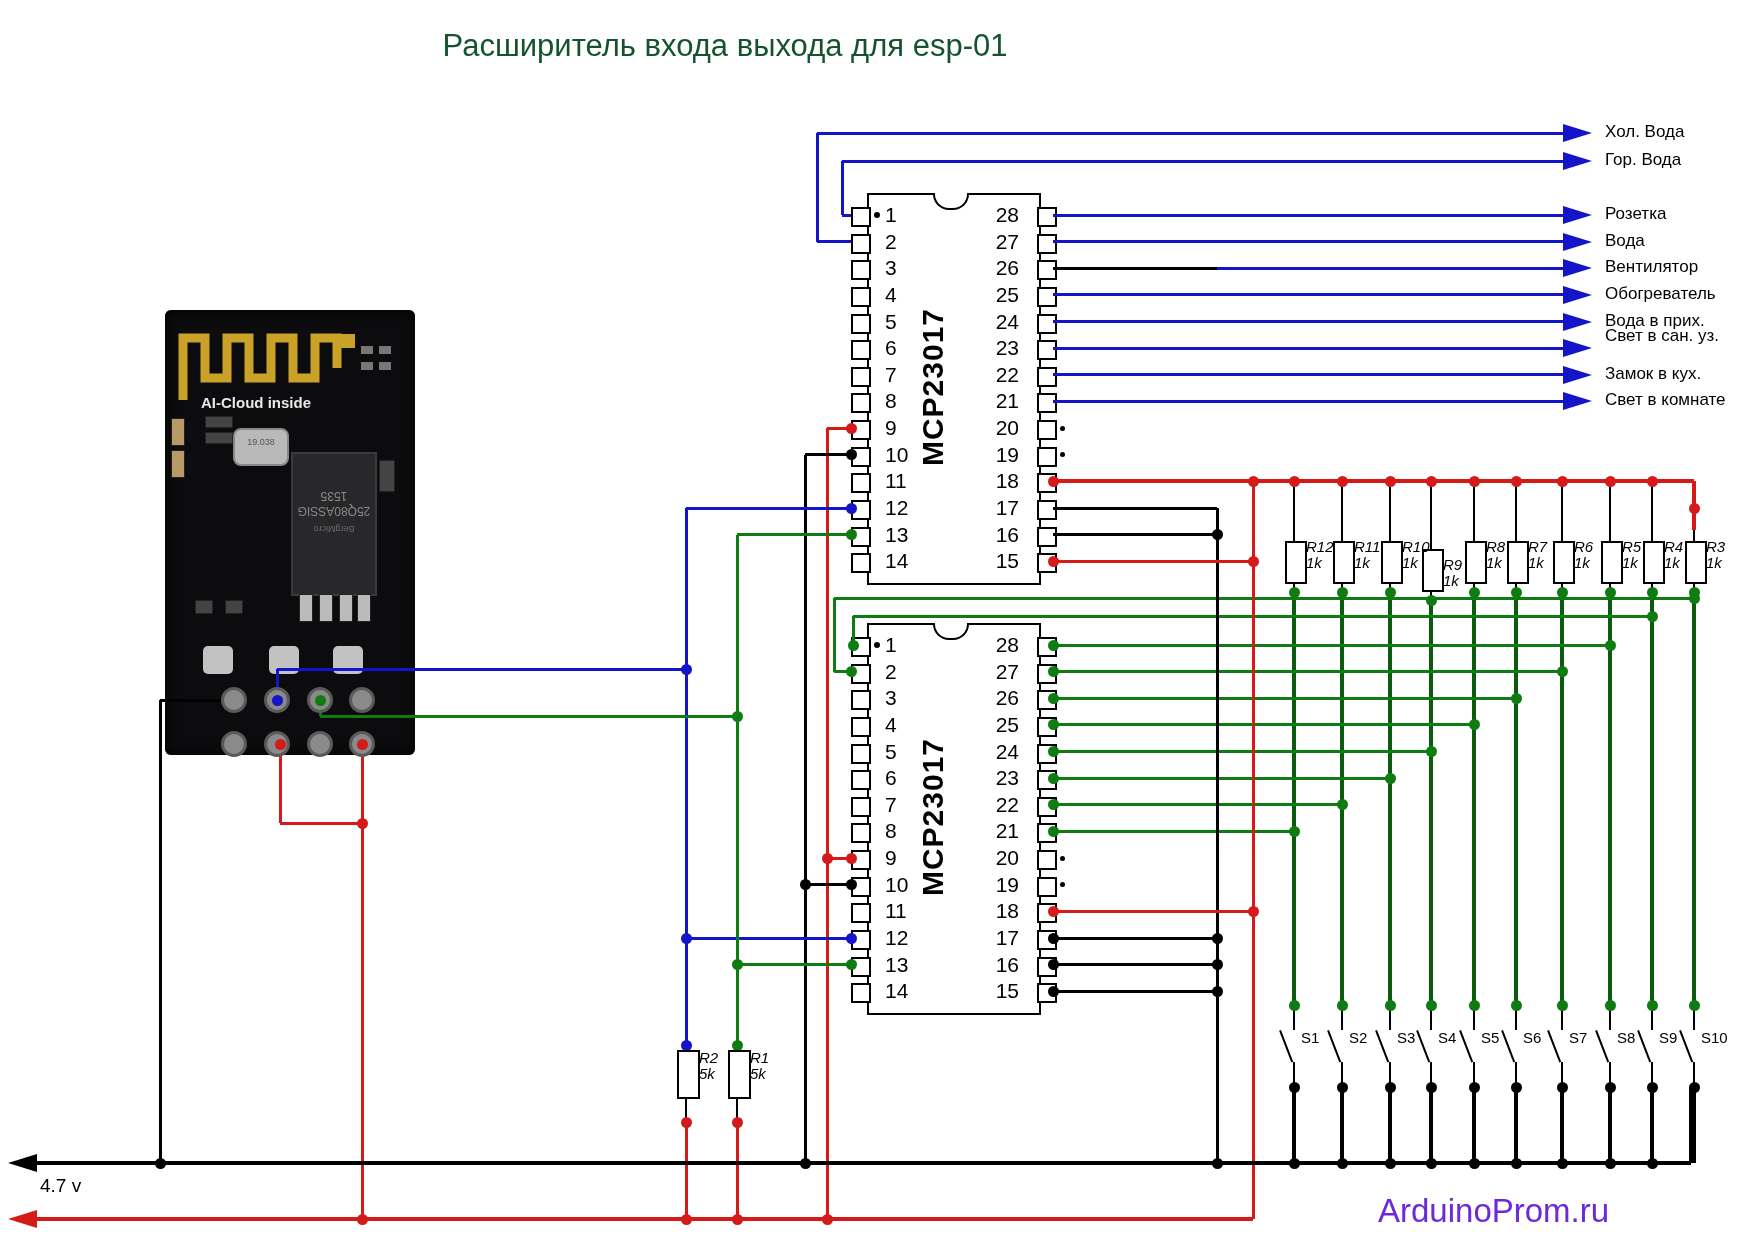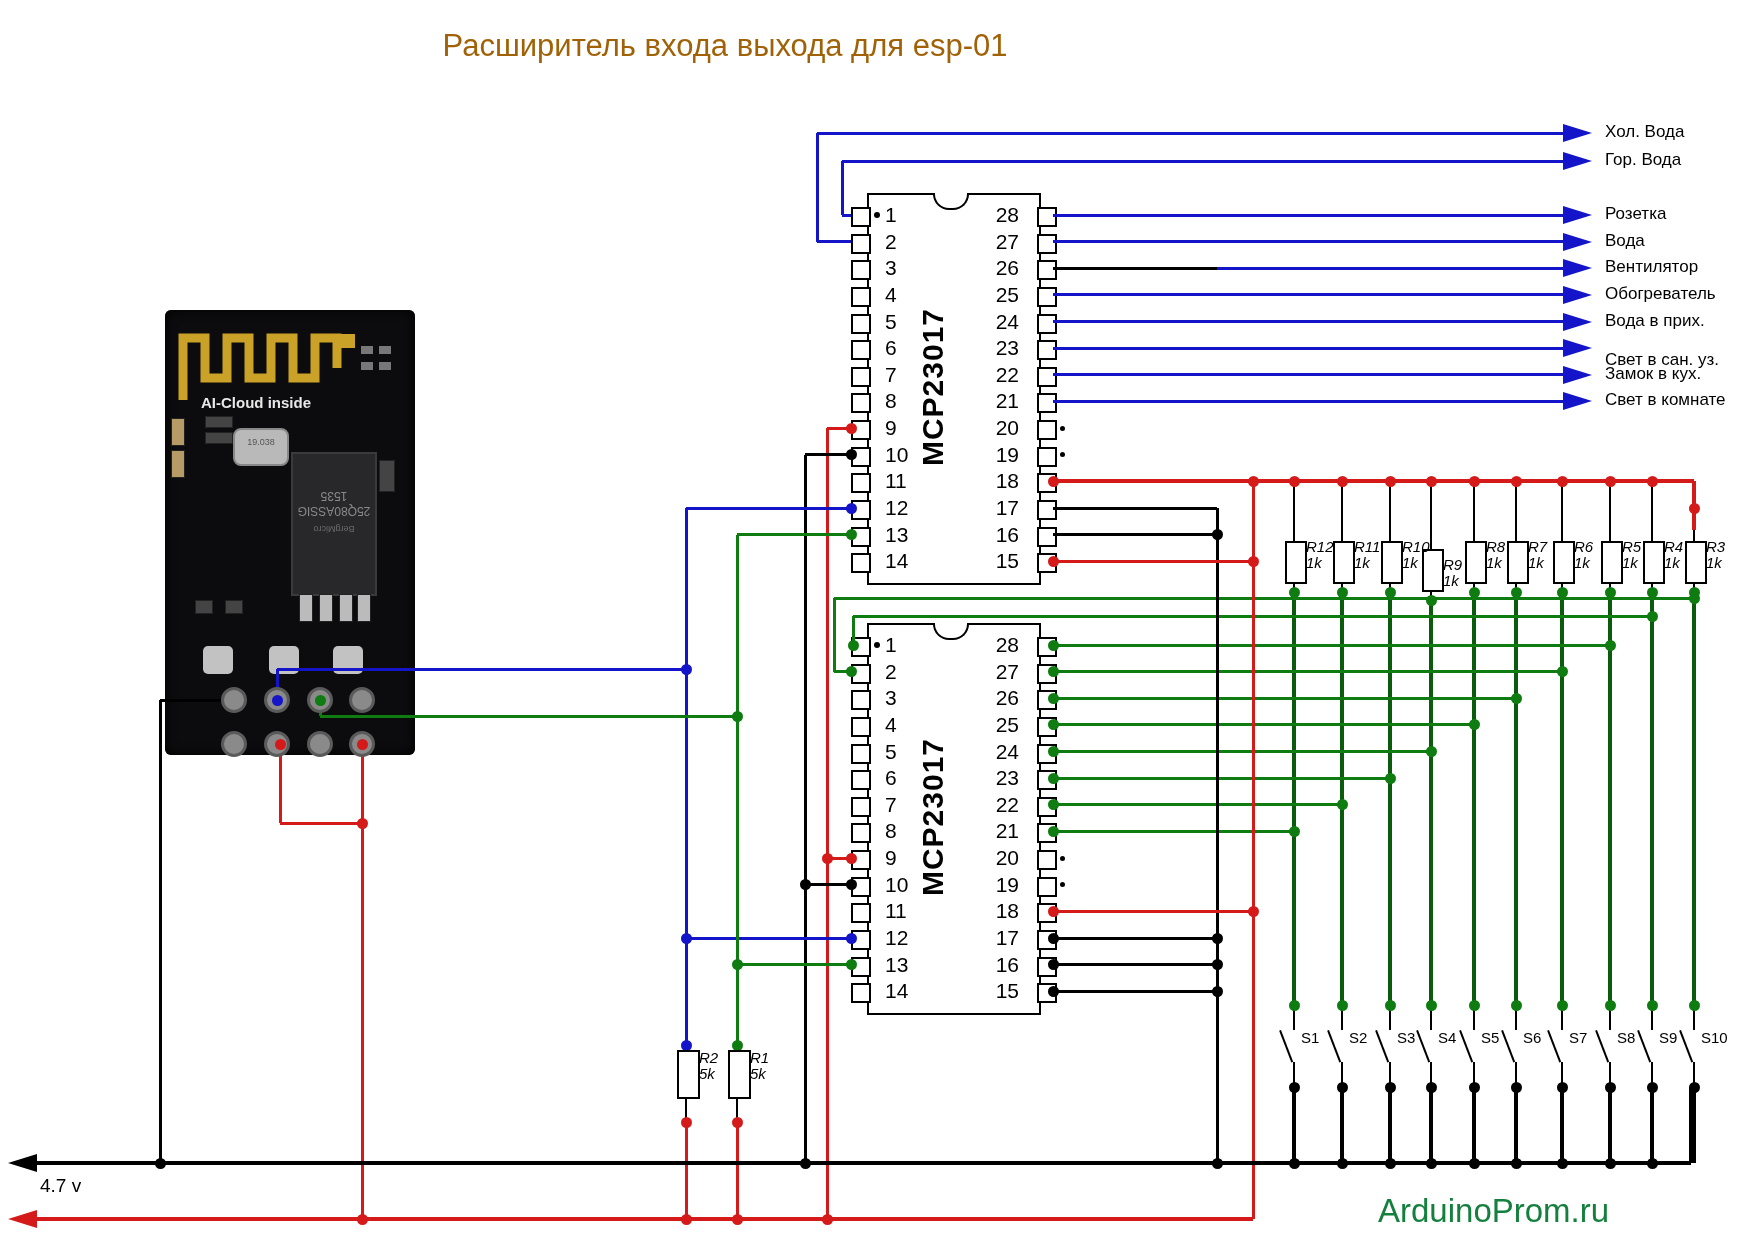--- a/index.html
+++ b/index.html
@@ -15,22 +15,22 @@
             transform:rotate(-90deg);z-index:4;letter-spacing:1px;}
   .resbody{position:absolute;background:#fff;border:2px solid #000;z-index:3;}
   .reslabel{position:absolute;font-style:italic;font-size:15px;line-height:16px;z-index:4;}
   .swlabel{position:absolute;font-size:15px;z-index:4;}
   .outlabel{position:absolute;font-size:17px;z-index:4;white-space:nowrap;}
   .arrow-r{position:absolute;width:0;height:0;border-top:9px solid transparent;
            border-bottom:9px solid transparent;z-index:3;}
   .arrow-l{position:absolute;width:0;height:0;border-top:9px solid transparent;
            border-bottom:9px solid transparent;z-index:3;}
   .title{position:absolute;left:300px;top:28px;width:850px;text-align:center;
-         font-size:31px;color:#a16207;z-index:5;}
-  .watermark{position:absolute;left:1378px;top:1192px;font-size:33px;color:#15803d;z-index:5;}
+         font-size:31px;color:#14532d;z-index:5;}
+  .watermark{position:absolute;left:1378px;top:1192px;font-size:33px;color:#6d28d9;z-index:5;}
   .pwr{position:absolute;left:40px;top:1175px;font-size:19px;color:#000;z-index:5;}
   
   #esp{position:absolute;left:165px;top:310px;width:250px;height:445px;background:#0c0c0e;
        border-radius:6px;z-index:1;box-shadow:inset 0 0 12px #000;}
   .esp-txt{position:absolute;color:#e8e8e8;font-weight:bold;z-index:2;}
   .smd{position:absolute;background:#444;border:1px solid #222;z-index:2;}
   .pad{position:absolute;border-radius:50%;background:#8a8a8a;border:3px solid #5a5a5a;z-index:2;}
 </style>
 </head>
 <body>
@@ -227,21 +227,21 @@
       <div class="outlabel" style="left:1605px;top:204px;">Розетка</div>
       <div class="arrow-r" style="left:1563px;top:232.64px;border-left:29px solid #1414c8"></div>
       <div class="outlabel" style="left:1605px;top:230.64px;">Вода</div>
       <div class="arrow-r" style="left:1563px;top:259.28px;border-left:29px solid #1414c8"></div>
       <div class="outlabel" style="left:1605px;top:257.28px;">Вентилятор</div>
       <div class="arrow-r" style="left:1563px;top:285.92px;border-left:29px solid #1414c8"></div>
       <div class="outlabel" style="left:1605px;top:283.92px;">Обогреватель</div>
       <div class="arrow-r" style="left:1563px;top:312.56px;border-left:29px solid #1414c8"></div>
       <div class="outlabel" style="left:1605px;top:310.56px;">Вода в прих.</div>
       <div class="arrow-r" style="left:1563px;top:339.2px;border-left:29px solid #1414c8"></div>
-      <div class="outlabel" style="left:1605px;top:350px;">Свет в сан. уз.</div>
+      <div class="outlabel" style="left:1605px;top:326px;">Свет в сан. уз.</div>
       <div class="arrow-r" style="left:1563px;top:365.84000000000003px;border-left:29px solid #1414c8"></div>
       <div class="outlabel" style="left:1605px;top:363.84000000000003px;">Замок в кух.</div>
       <div class="arrow-r" style="left:1563px;top:392.48px;border-left:29px solid #1414c8"></div>
       <div class="outlabel" style="left:1605px;top:390.48px;">Свет в комнате</div>
       <div class="wire" style="left:1053px;top:479.25px;width:641px;height:3.5px;background:#d51a1a"></div>
       <div class="wire" style="left:1692.25px;top:481px;width:3.5px;height:49px;background:#d51a1a"></div>
       <div class="dot" style="left:1047.5px;top:475.5px;width:11px;height:11px;background:#d51a1a"></div>
       <div class="dot" style="left:1688.5px;top:502.5px;width:11px;height:11px;background:#d51a1a"></div>
       <div class="dot" style="left:1247.5px;top:475.5px;width:11px;height:11px;background:#d51a1a"></div>
       <div class="dot" style="left:1288.5px;top:475.5px;width:11px;height:11px;background:#d51a1a"></div>

